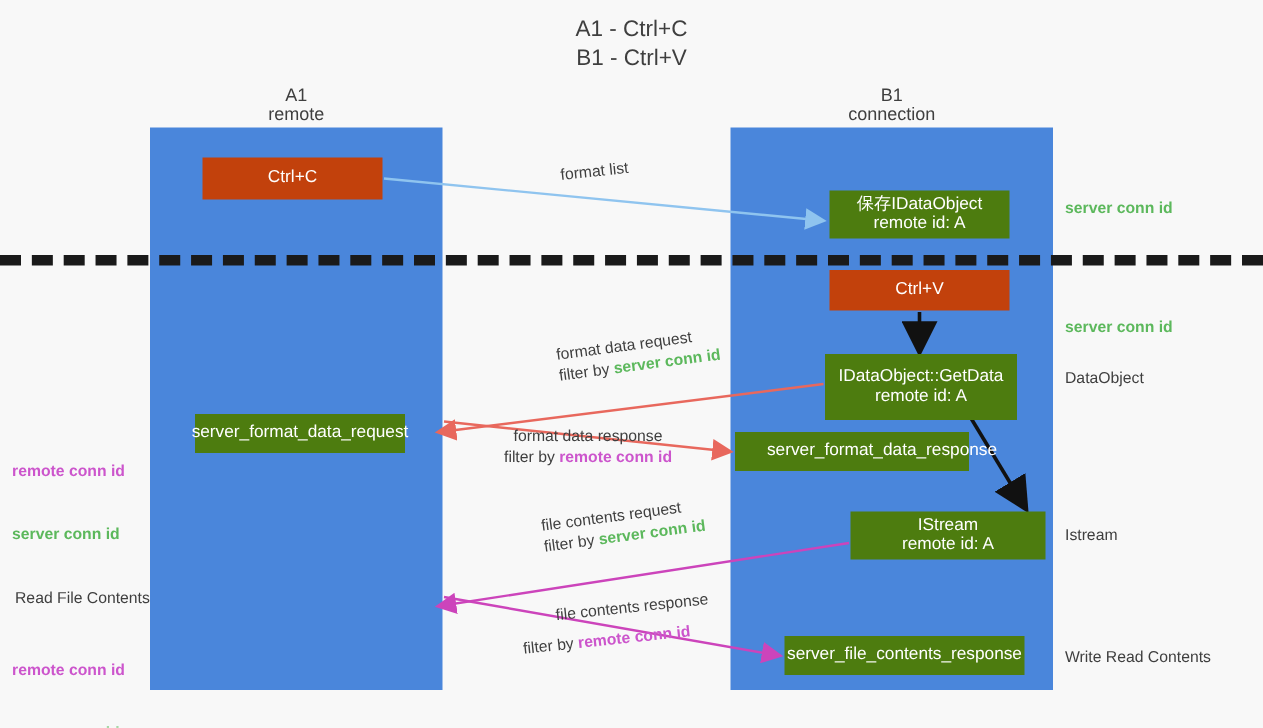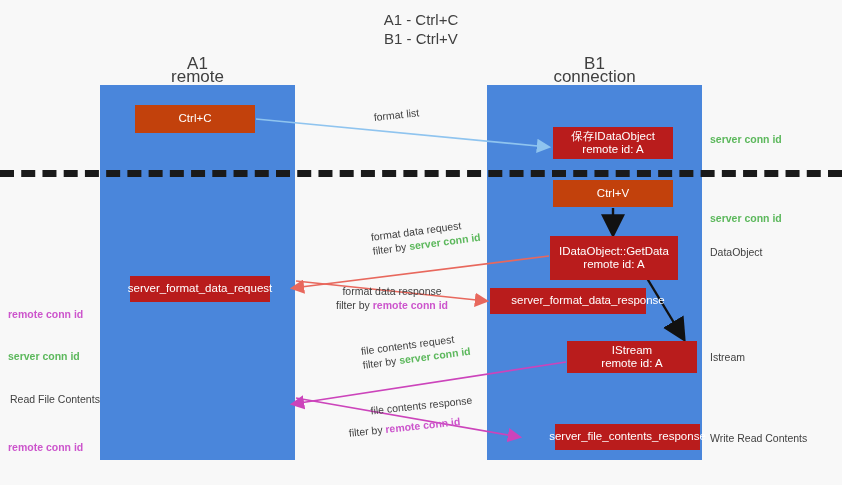--- a/index.html
+++ b/index.html
@@ -19,21 +19,21 @@
   #title{
     left:0;top:10px;width:842px;
     text-align:center;
     font-size:15px;line-height:19px;
     color:#3f3f3f;
     white-space:pre;
   }
 
   
   .col-head{
-    text-align:center;font-size:17px;line-height:13px;
+    text-align:center;font-size:12px;line-height:13px;
     color:#3f3f3f;white-space:pre;
   }
   #head-a1{left:100px;top:57px;width:195px;}
   #head-b1{left:487px;top:57px;width:215px;}
 
   
   .lane{background:#4a86db;}
   #lane-a1{left:100px;top:85px;width:195px;height:375px;}
   #lane-b1{left:487px;top:85px;width:215px;height:375px;}
 
@@ -41,32 +41,32 @@
   .node{
     box-sizing:border-box;
     display:flex;align-items:center;justify-content:center;
     text-align:center;
     color:#ffffff;
     font-size:11.5px;
     line-height:13.5px;
     white-space:pre;
     z-index:6;
   }
-  .node.orange{background:#b91c1c;}
+  .node.orange{background:#4d7c0f;}
   .node.green{background:#c2410c;}
 
   #n-ctrlc      {left:135px;top:105px;width:120px;height:28px;}
   #n-saveido    {left:553px;top:127px;width:120px;height:32px;}
   #n-ctrlv      {left:553px;top:180px;width:120px;height:27px;}
   #n-getdata    {left:550px;top:236px;width:128px;height:44px;}
   #n-fmtreq     {left:130px;top:276px;width:140px;height:26px;}
   #n-fmtresp    {left:490px;top:288px;width:156px;height:26px;padding-left:40px;}
   #n-istream    {left:567px;top:341px;width:130px;height:32px;}
   #n-filereq    {left:130px;top:392px;width:160px;height:26px;}
-  #n-fileresp   {left:523px;top:424px;width:145px;height:26px;margin-left:32px;}
+  #n-fileresp   {left:523px;top:424px;width:160px;height:26px;}
 
   
   #wires{position:absolute;left:0;top:0;width:842px;height:485px;z-index:5;}
 
   
   .edge-label{
     font-size:10.5px;line-height:14px;
     color:#3f3f3f;white-space:nowrap;
     z-index:8;
   }

